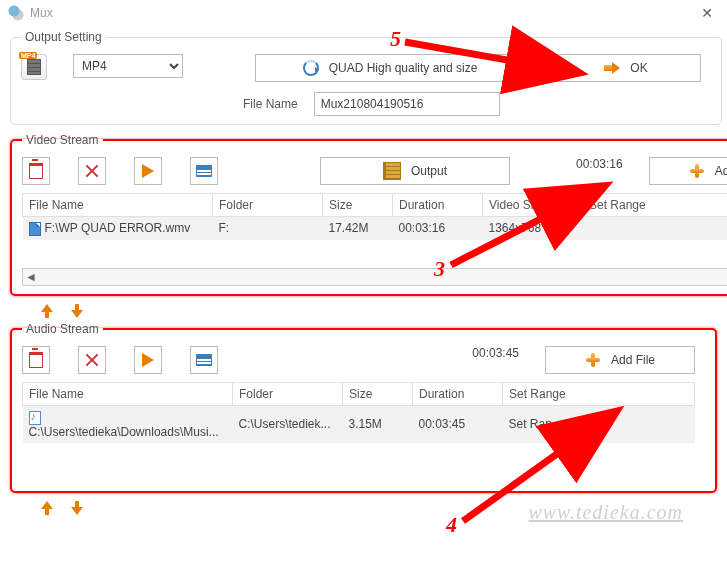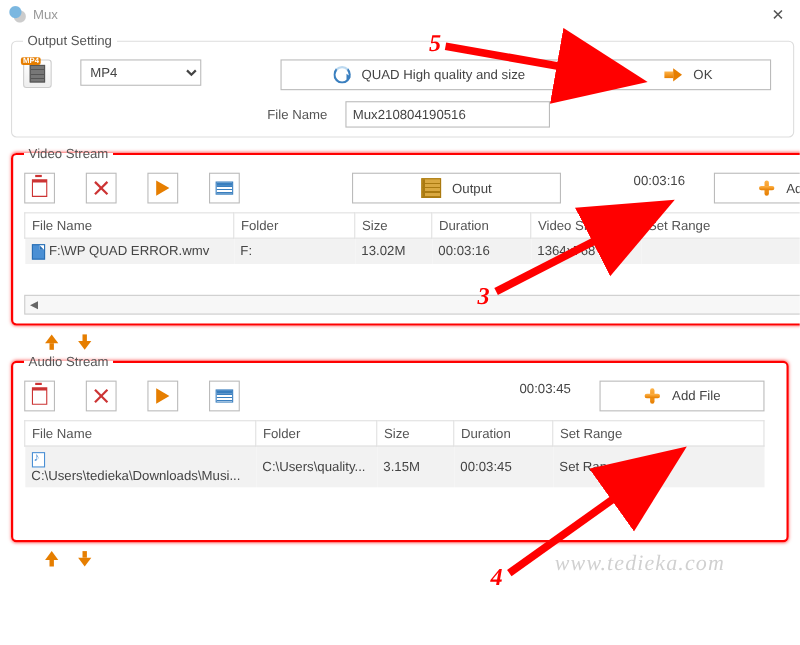--- a/index.html
+++ b/index.html
@@ -210,23 +210,23 @@
   .arrbtn.down::after{content:"";position:absolute;left:3px;top:6px;width:0;height:0;
     border-top:8px solid #e67e00;border-left:6px solid transparent;border-right:6px solid transparent;}
   .anno-num {
     position:absolute;color:#f00;font-weight:bold;font-size:22px;
     font-style:italic;font-family:Georgia,serif;
     text-shadow:0 0 2px #fff;
   }
   svg.anno-arrow{position:absolute;overflow:visible;}
   
   .watermark{
-    position:absolute;right:68px;bottom:62px;
+    position:absolute;right:44px;bottom:62px;
     color:rgba(120,120,120,0.35);font-size:20px;font-style:italic;
-    font-family:Georgia,serif;letter-spacing:1px;
+    font-family:Georgia,serif;letter-spacing:1px;text-decoration:underline;
   }
 
   .audio-pad { height:40px; }
 </style>
 </head>
 <body>
 
 <div class="titlebar">
   <div class="left">
     <span class="title-icon"></span>
@@ -292,21 +292,21 @@
       <th style="width:190px">File Name</th>
       <th style="width:110px">Folder</th>
       <th style="width:70px">Size</th>
       <th style="width:90px">Duration</th>
       <th style="width:100px">Video Size</th>
       <th>Set Range</th>
     </tr>
     <tr class="datarow">
       <td><span class="fileicon-vid"></span><span>F:\WP QUAD ERROR.wmv</span></td>
       <td>F:</td>
-      <td>13.02M</td>
+      <td>17.42M</td>
       <td>00:03:16</td>
       <td>1364x768</td>
       <td></td>
     </tr>
   </tbody>
     </table>
   <div class="hscroll">
     <span class="arrow">◄</span>
     <span class="track"></span>
     <span class="arrow">►</span>
@@ -343,21 +343,21 @@
     <tbody>
         <tr>
       <th style="width:210px">File Name</th>
       <th style="width:110px">Folder</th>
       <th style="width:70px">Size</th>
       <th style="width:90px">Duration</th>
       <th>Set Range</th>
     </tr>
     <tr class="datarow">
       <td><span class="fileicon-aud"></span><span>C:\Users\tedieka\Downloads\Musi...</span></td>
-      <td>C:\Users\quality...</td>
+      <td>C:\Users\tediek...</td>
       <td>3.15M</td>
       <td>00:03:45</td>
       <td>Set Ran</td>
     </tr>
   </tbody>
     </table>
   <div class="audio-pad"></div>
 </fieldset>
 <div class="updown">
   <span class="arrbtn up"></span>

